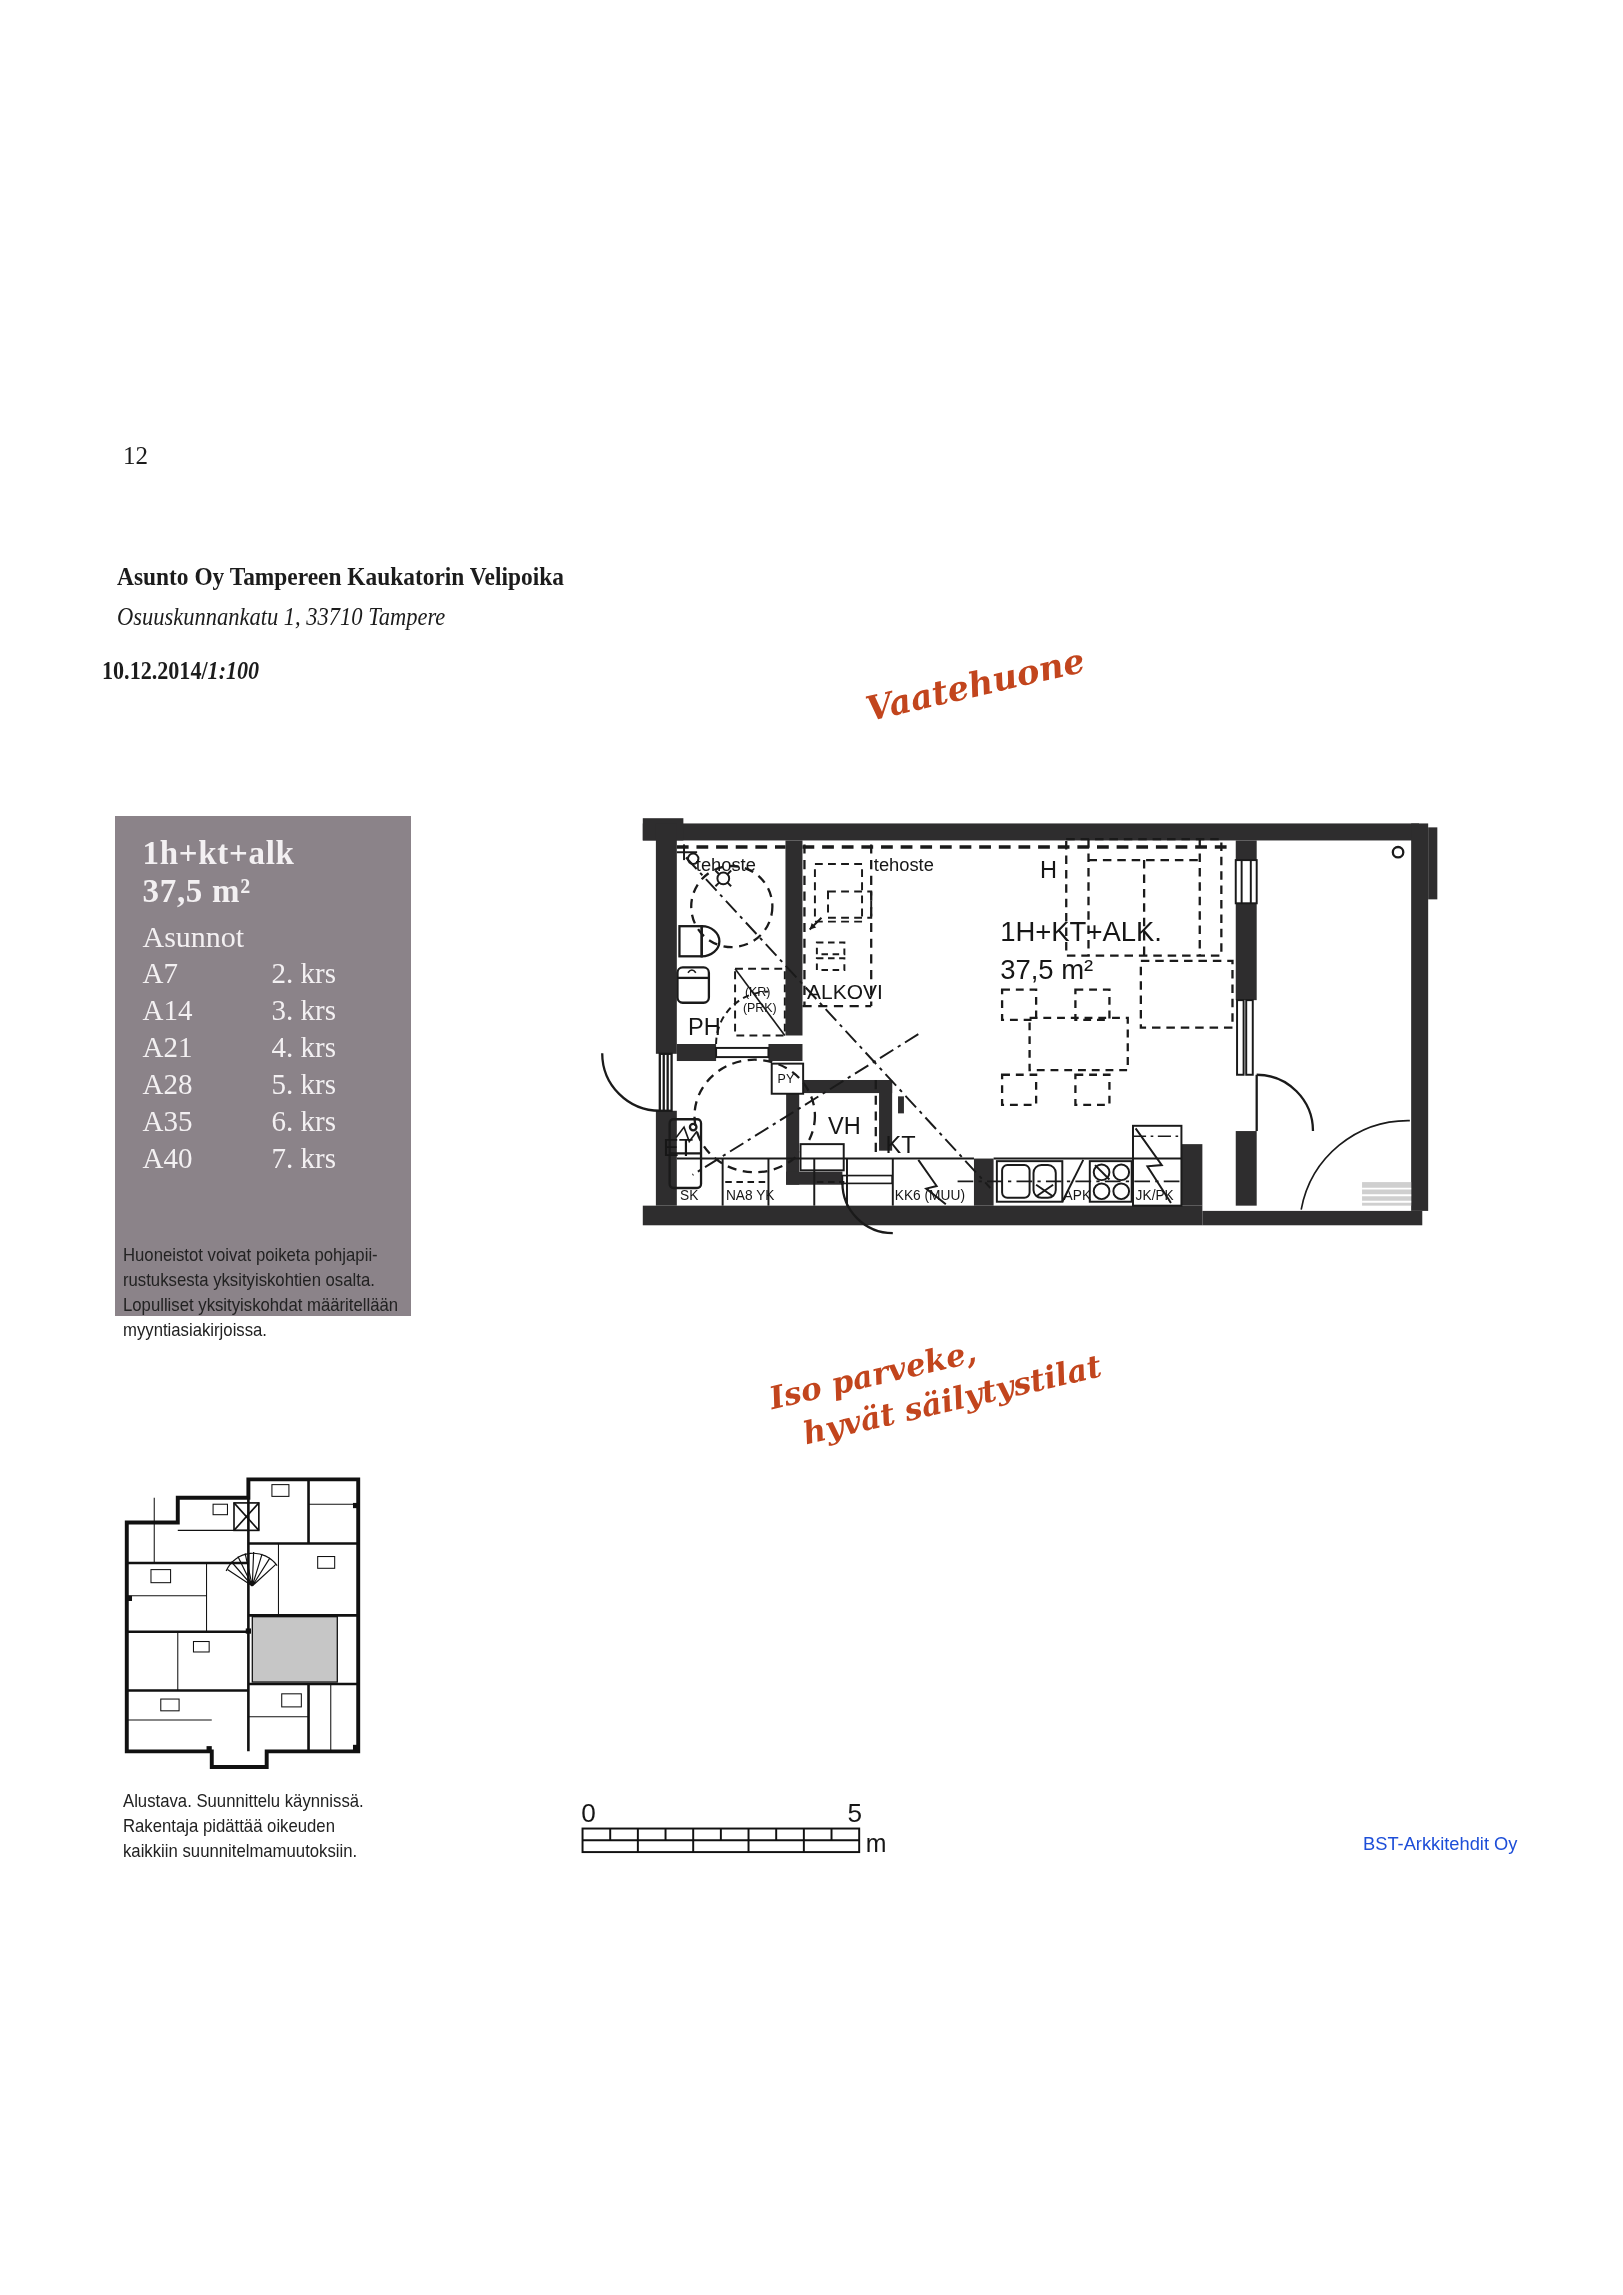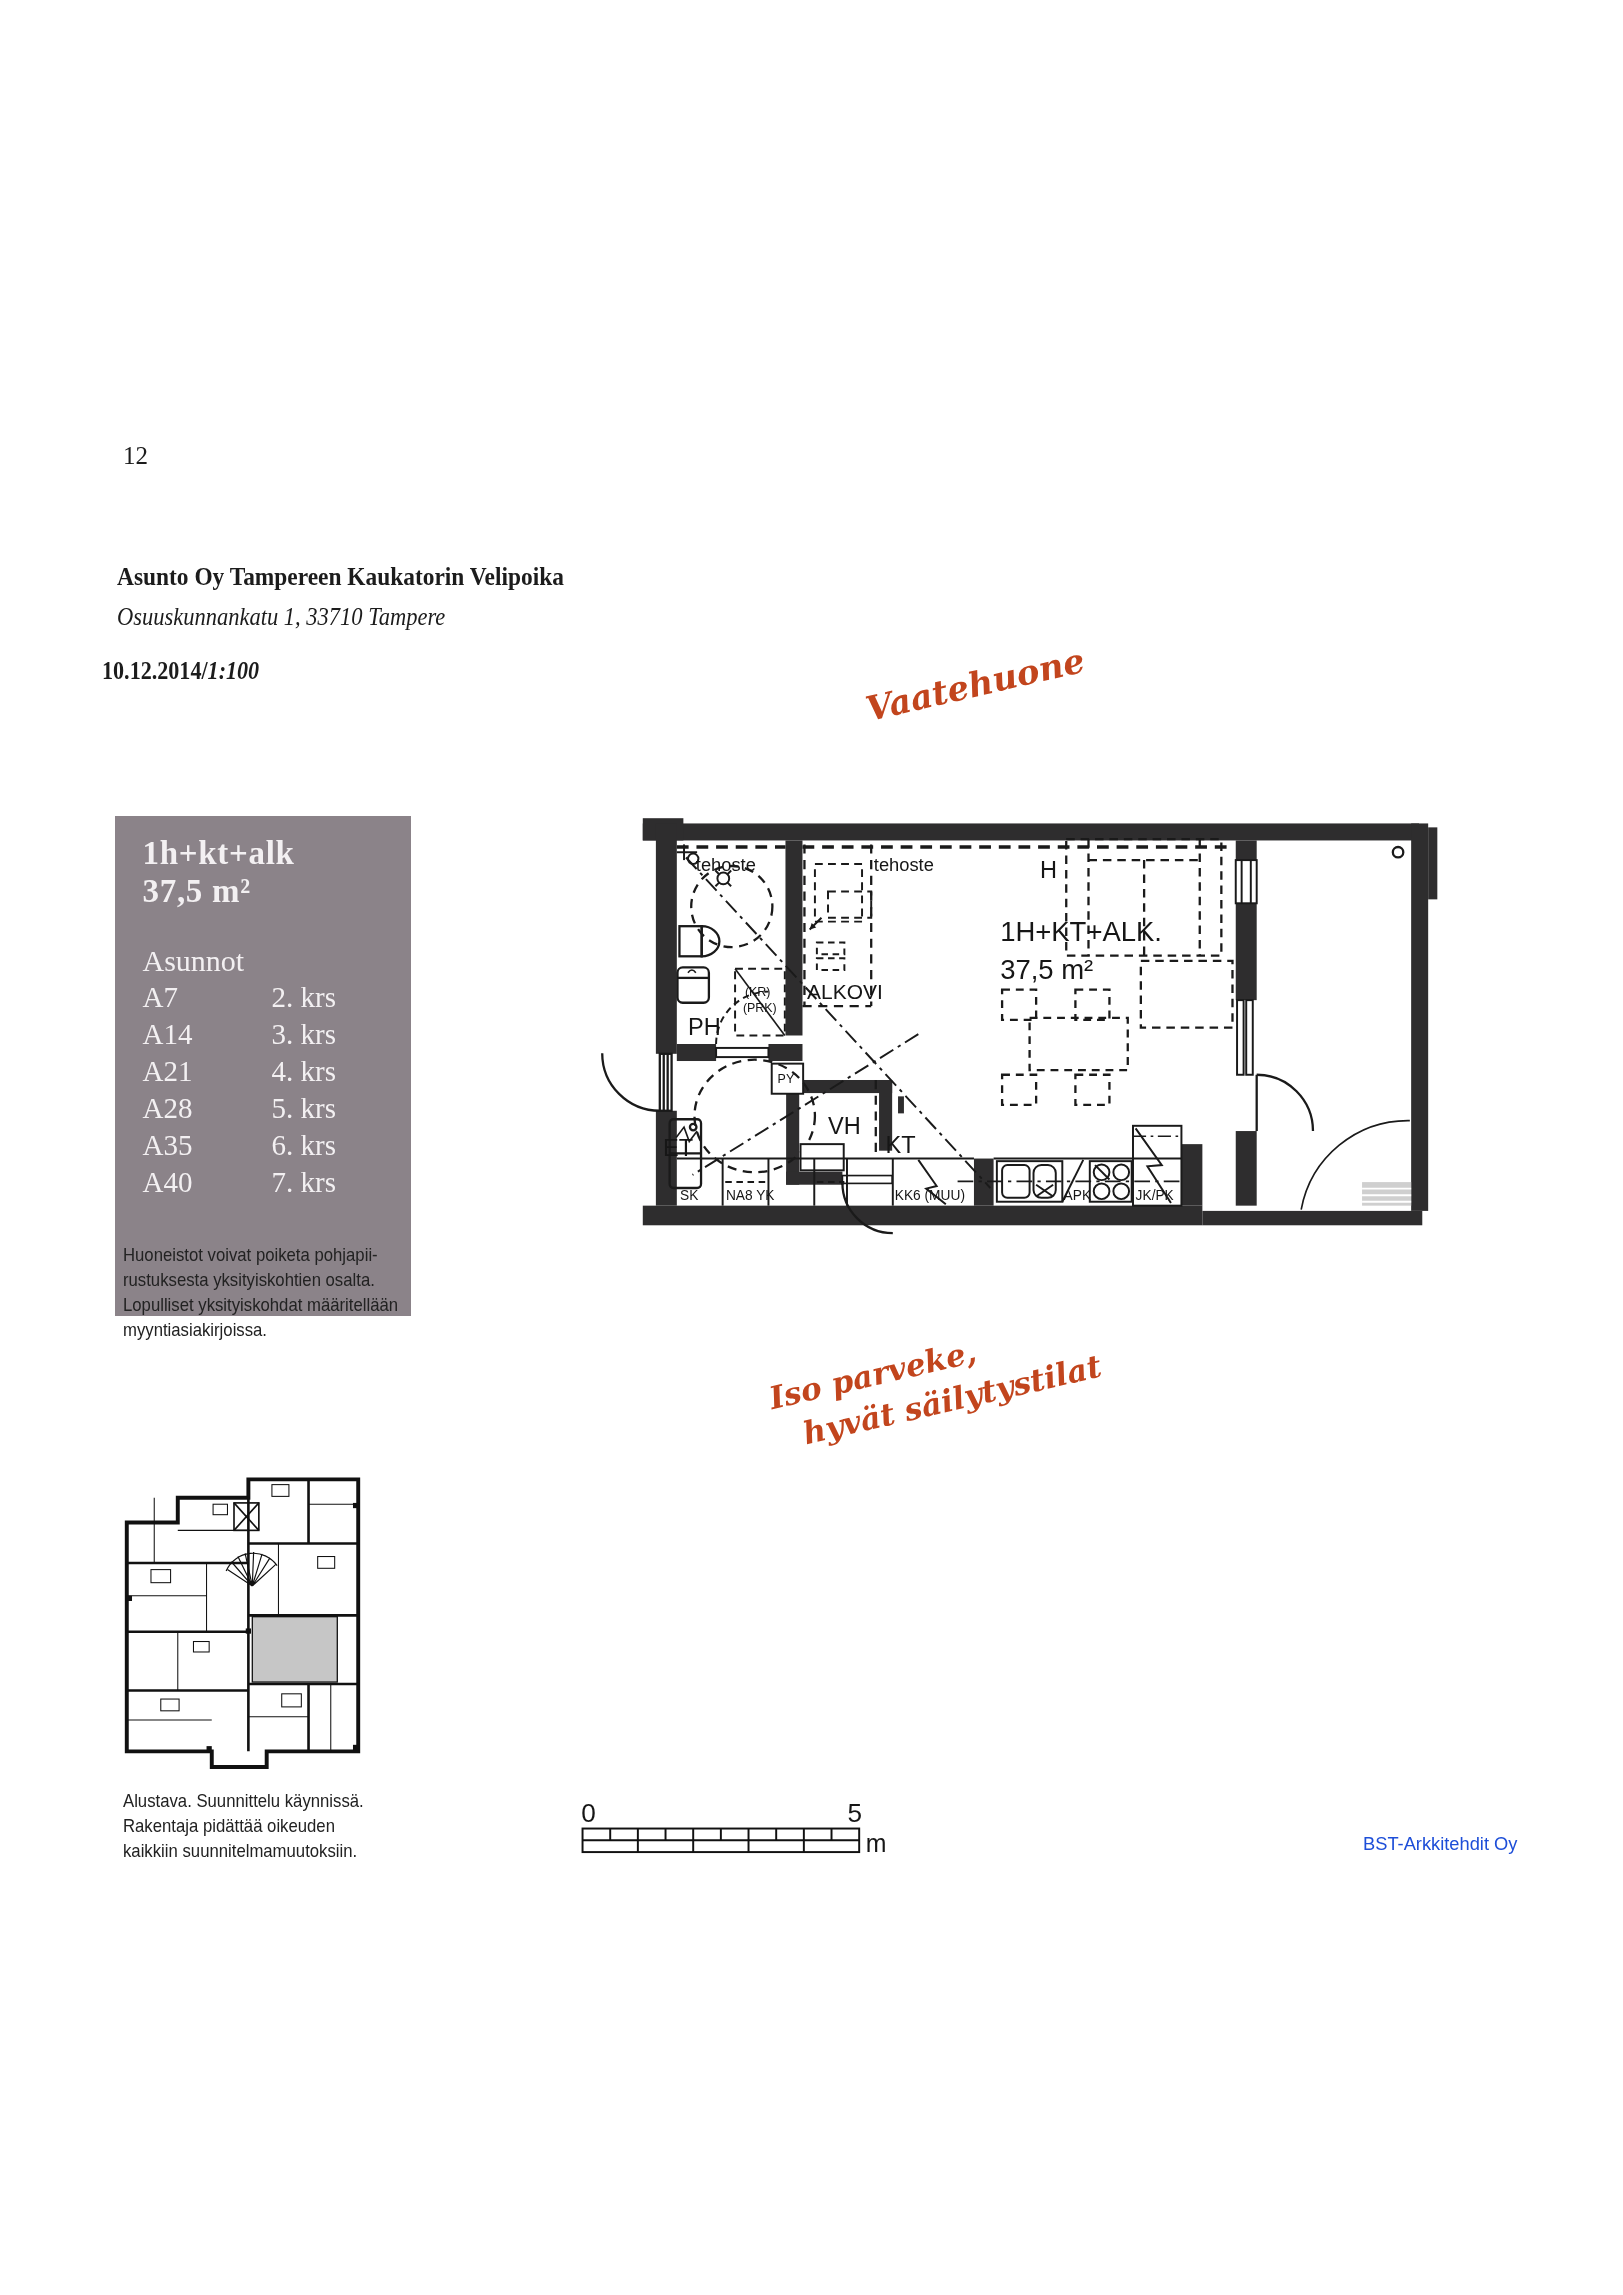--- a/index.html
+++ b/index.html
@@ -17,21 +17,21 @@
   .dateline .sc{font-style:italic;}
 
   .note{color:#c2451d;font-family:"DejaVu Serif",serif;font-style:italic;font-weight:bold;white-space:nowrap;}
   .note1{left:871px;top:689px;font-size:34px;transform:rotate(-13deg);transform-origin:left bottom;}
   .note2{left:765px;top:1378px;font-size:31px;transform:rotate(-13deg);transform-origin:left top;line-height:42px;}
   .note2 .l2{margin-left:25px;}
 
   .infobox{left:115px;top:816px;width:296px;height:500px;background:#8b8389;color:#f3f0f2;
            box-sizing:border-box;padding:18.3px 0 0 27.5px;}
   .infobox .big{font-size:33px;font-weight:bold;line-height:38px;letter-spacing:0.7px;}
-  .infobox .subtitle{font-size:30px;margin-top:32px;line-height:37px;}
+  .infobox .subtitle{font-size:30px;margin-top:8px;line-height:37px;}
   .aptrow{font-size:29px;line-height:37px;display:flex;gap:20px;}
   .aptrow .code{width:109px;}
 
   .smalltext{font-family:"Liberation Sans",sans-serif;font-size:19px;line-height:25px;color:#222;margin-left:6px;}
   .disclaimer{left:117px;top:1242px;}
   .status{left:117px;top:1788px;}
   .firm{left:1363px;top:1833px;font-family:"Liberation Sans",sans-serif;font-size:18.3px;color:#1d4ed8;}
 
   svg text{font-family:"Liberation Sans",sans-serif;fill:#161616;}
   .planwrap{left:578px;top:818px;}

